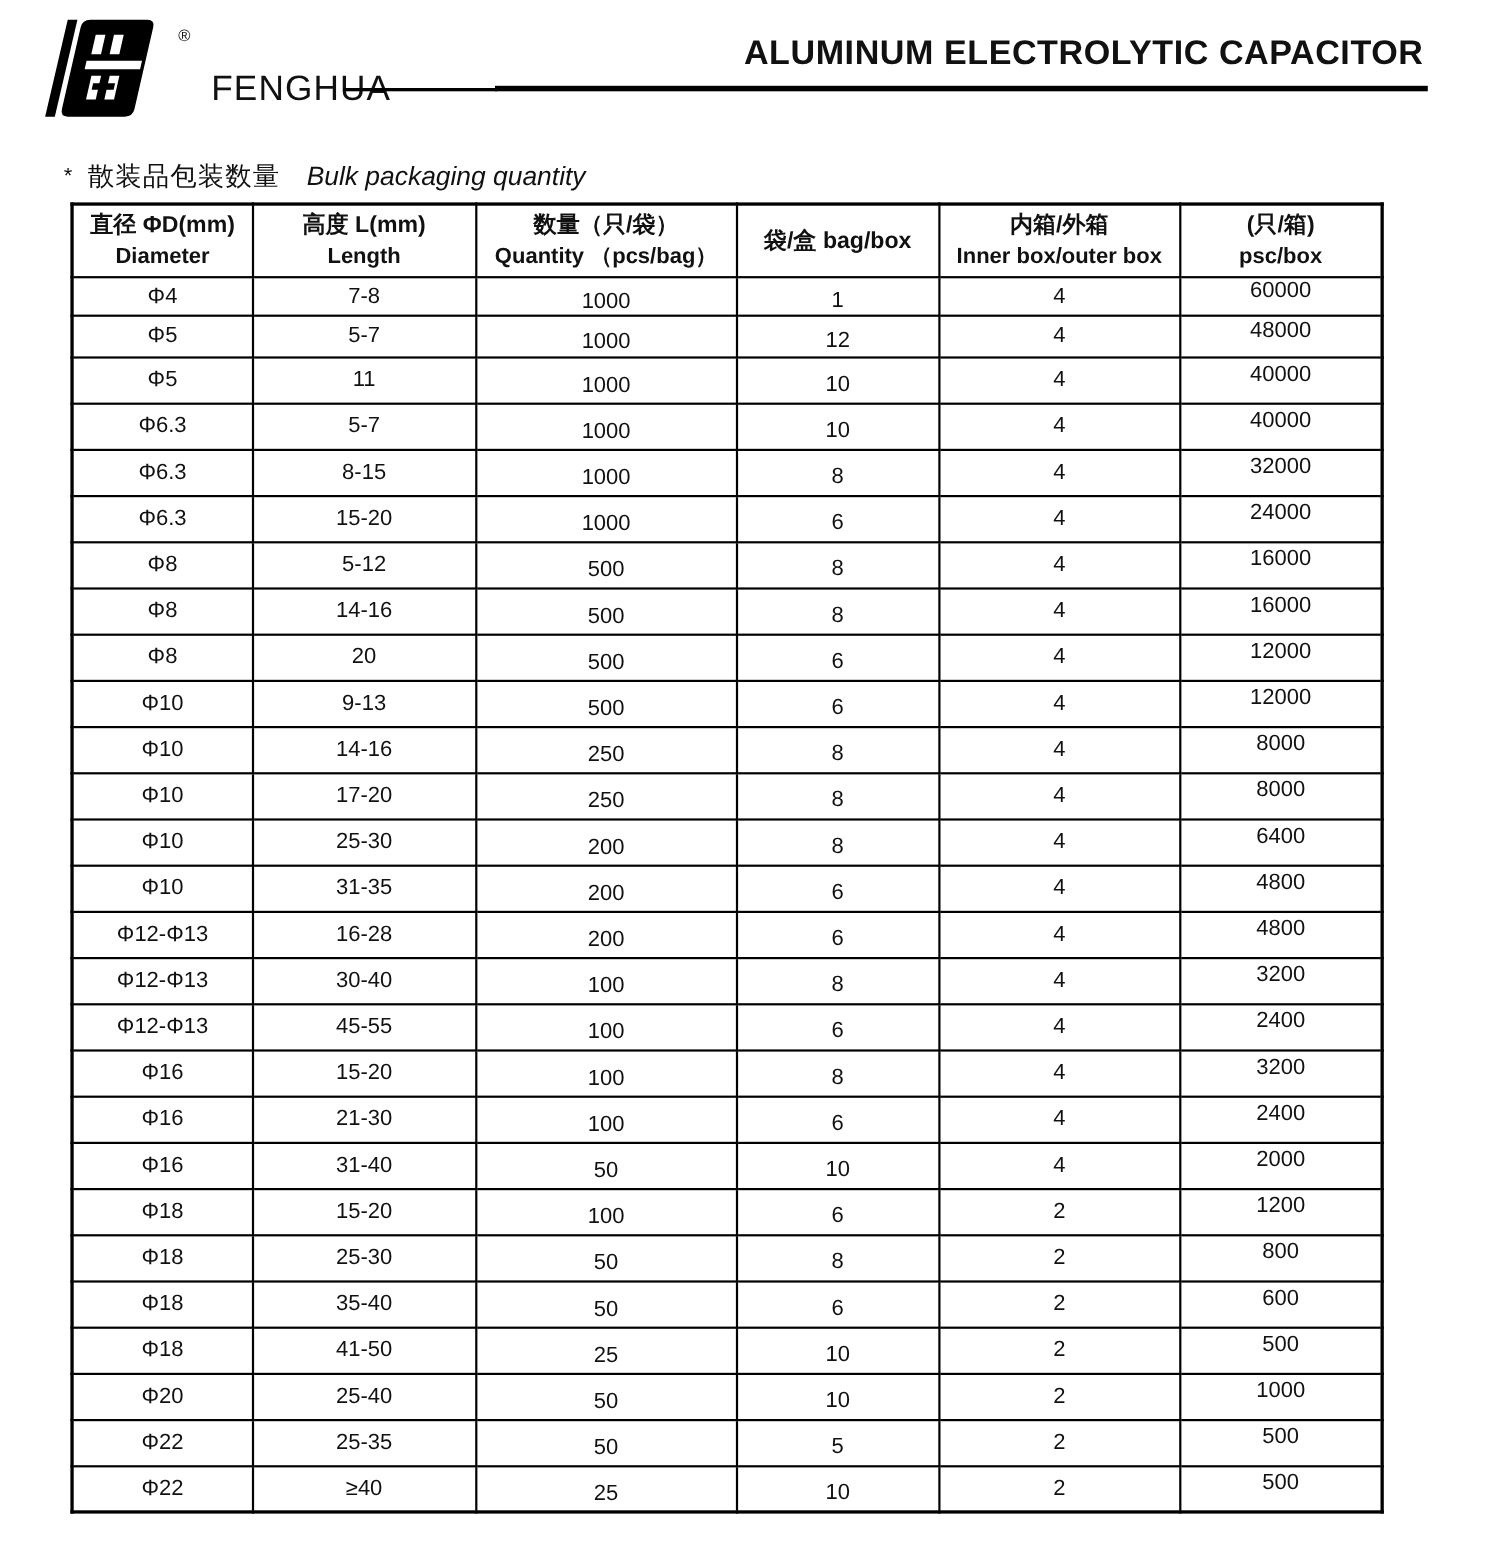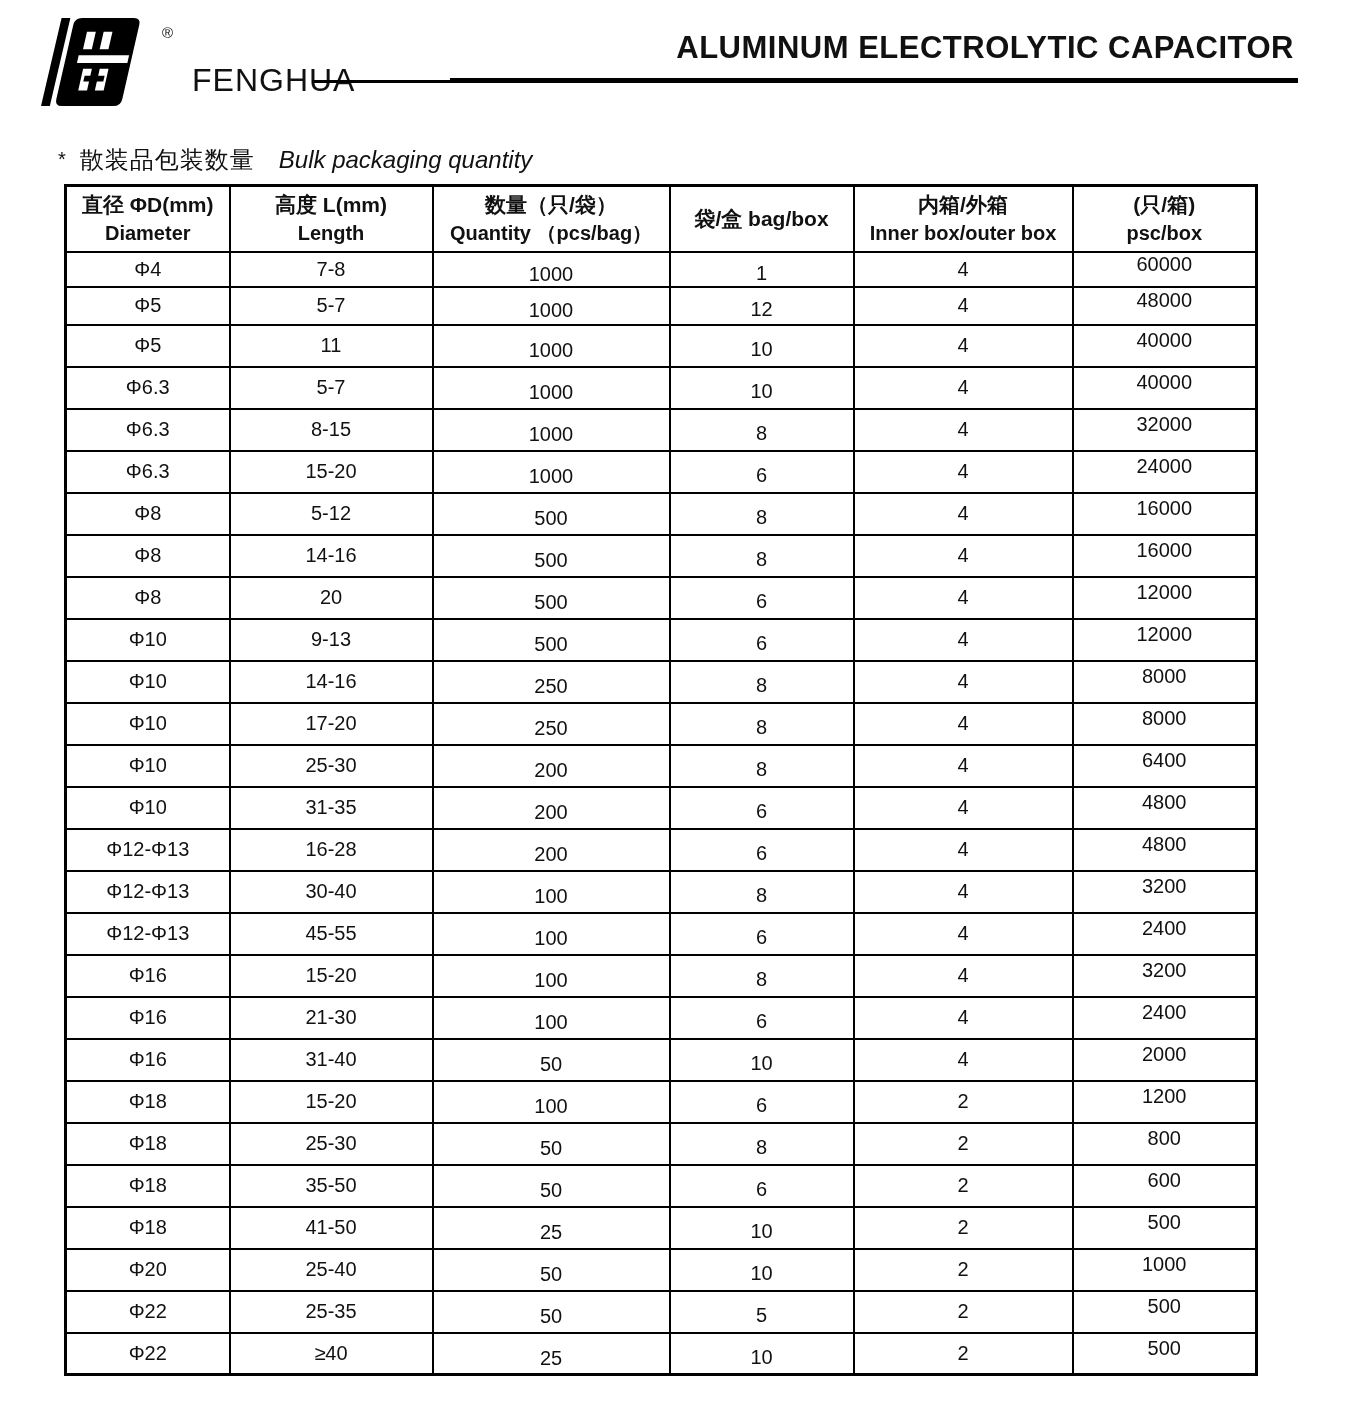--- a/index.html
+++ b/index.html
@@ -302,21 +302,21 @@
       <tr>
         <td class="c0">Φ18</td>
         <td class="c1">25-30</td>
         <td class="c2">50</td>
         <td class="c3">8</td>
         <td class="c4">2</td>
         <td class="c5">800</td>
       </tr>
       <tr>
         <td class="c0">Φ18</td>
-        <td class="c1">35-50</td>
+        <td class="c1">35-40</td>
         <td class="c2">50</td>
         <td class="c3">6</td>
         <td class="c4">2</td>
         <td class="c5">600</td>
       </tr>
       <tr>
         <td class="c0">Φ18</td>
         <td class="c1">41-50</td>
         <td class="c2">25</td>
         <td class="c3">10</td>

